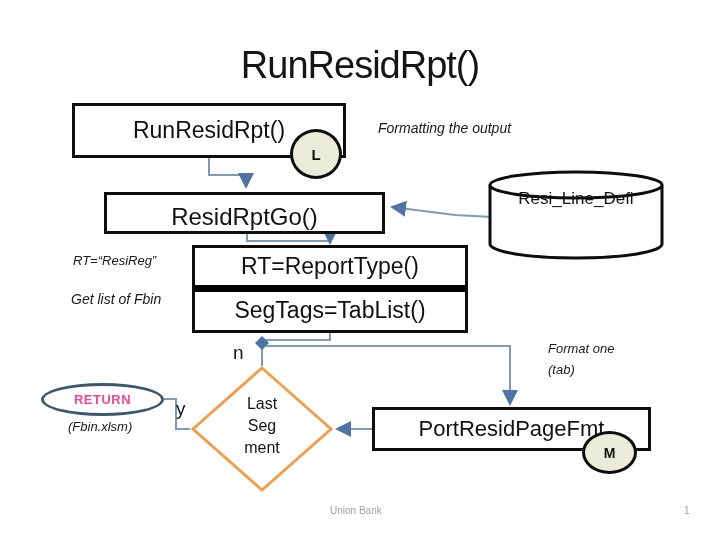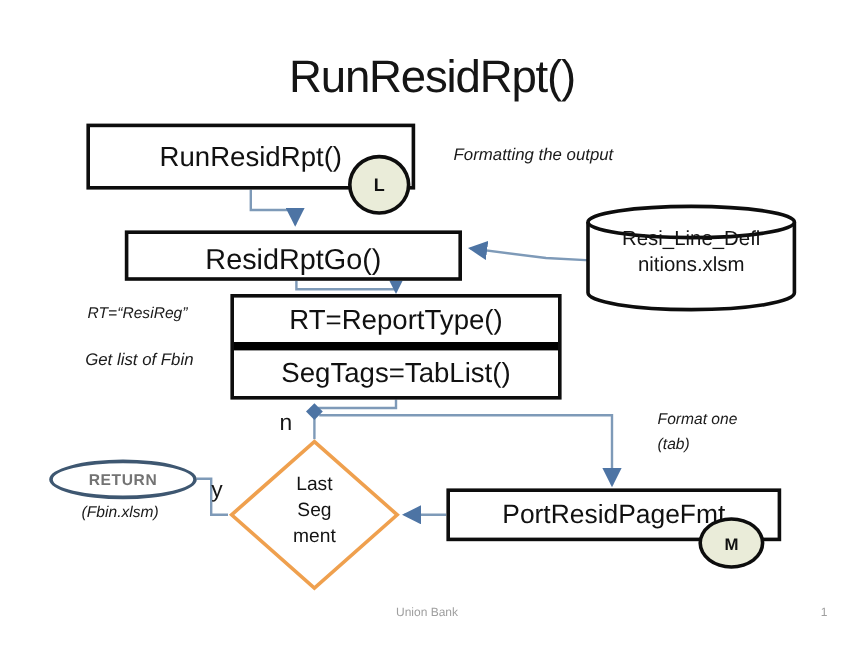--- a/index.html
+++ b/index.html
@@ -43,21 +43,21 @@
     font-size:17px;line-height:22px;color:#141414;
   }
   .diamond-text{
     left:212px;top:393px;width:100px;text-align:center;
     font-size:16px;line-height:22px;color:#141414;
   }
   .oval-return{
     left:41px;top:383px;width:123px;height:33px;box-sizing:border-box;
     border:3px solid #3e5771;border-radius:50%;
     display:flex;align-items:center;justify-content:center;
-    font-size:13px;font-weight:bold;letter-spacing:0.5px;color:#737373;
+    font-size:13px;font-weight:bold;letter-spacing:0.5px;color:#ec4899;
   }
   .footer-text{font-size:10px;color:#9f9f9f;}
   .footer-company{left:330px;top:505px;}
   .footer-page{left:684px;top:505px;}
   svg.overlay{position:absolute;left:0;top:0;pointer-events:none;}
   .conn{fill:none;stroke:#7e9ab8;stroke-width:2;}
 </style>
 </head>
 <body>
 
@@ -106,21 +106,20 @@
   </div>
 
   <div class="abs note note-formatting">Formatting the output</div>
 
   <div class="abs proc-box box-go">
     <span>ResidRptGo()</span>
   </div>
 
   <div class="abs cyl-text">
     <div>Resi_Line_Defi</div>
-    <div>nitions.xlsm</div>
   </div>
 
   <div class="abs proc-box box-steps">
     <div class="steps-row first">
       <span>RT=ReportType()</span>
     </div>
     <div class="steps-row">
       <span>SegTags=TabList()</span>
     </div>
   </div>

